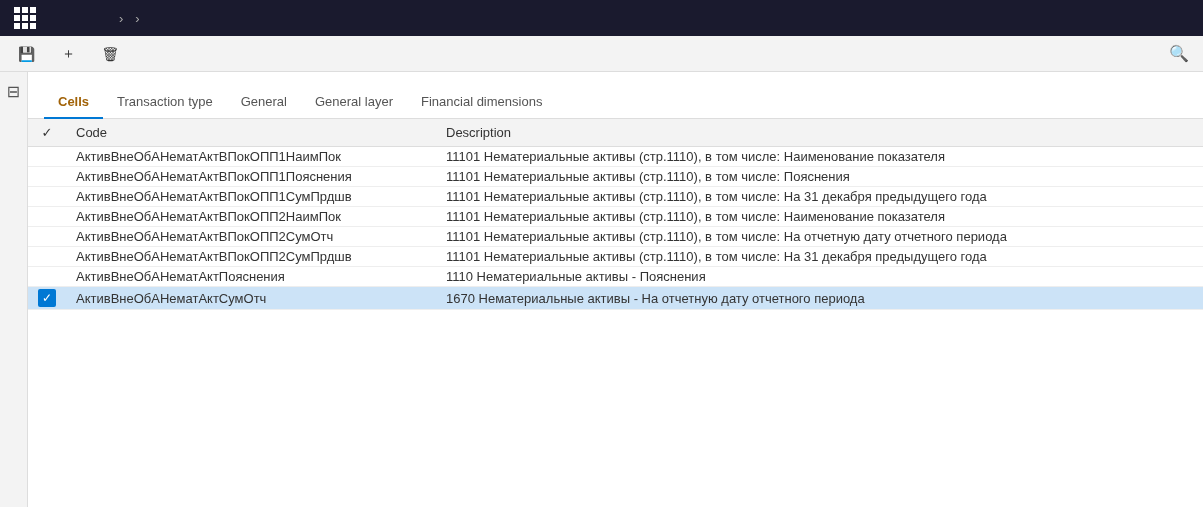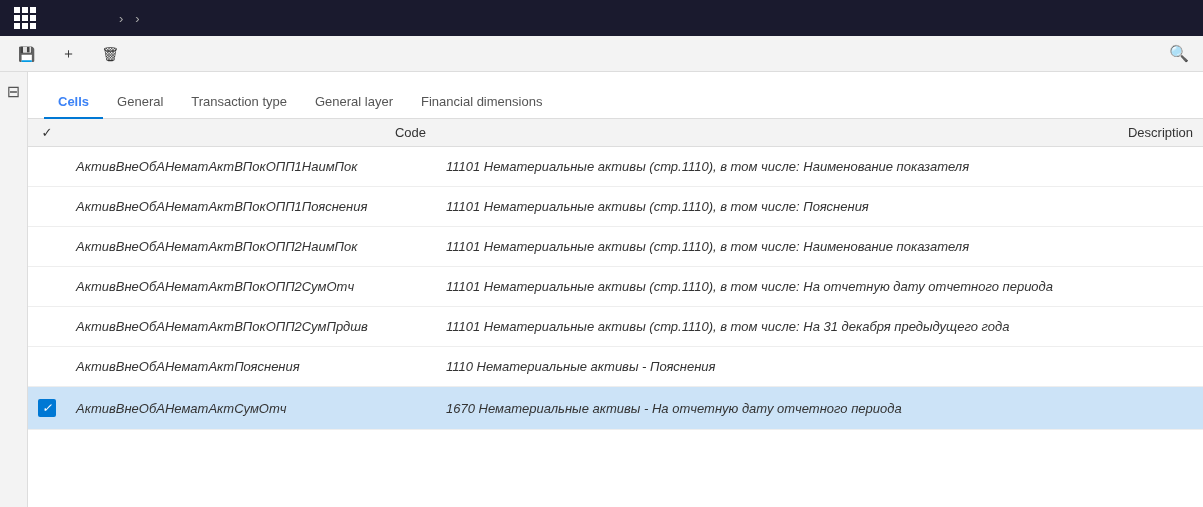--- a/index.html
+++ b/index.html
@@ -139,21 +139,21 @@
     }
     .tab {
       padding: 8px 14px;
       cursor: pointer;
       font-size: 13px;
       color: #555;
       border-bottom: 2px solid transparent;
       margin-bottom: -1px;
     }
     .tab.active {
-      color: #3b82f6;
+      color: #a16207;
       border-bottom: 2px solid #0078d4;
       font-weight: 600;
     }
 
     
     .table-container {
       flex: 1;
       overflow-y: auto;
     }
     table {
@@ -161,37 +161,36 @@
       border-collapse: collapse;
       font-size: 13px;
     }
     thead tr {
       background: #f3f3f3;
       border-bottom: 1px solid #ddd;
     }
     thead th {
       padding: 6px 10px;
       font-weight: 500;
-      text-align: right;
+      text-align: left;
       color: #333;
       white-space: nowrap;
     }
     thead th.check-col { width: 30px; text-align: center; }
     thead th.code-col { width: 370px; }
     thead th.desc-col { }
 
     tbody tr {
       border-bottom: 1px solid #eee;
     }
     tbody tr.selected { background: #cce3f7; }
 
     tbody td {
-      padding: 12px 10px;
+      padding: 2px 10px;
       white-space: nowrap;
-      font-style: italic;
     }
     tbody td.check-col { text-align: center; width: 30px; }
 
     .check-mark {
       display: inline-flex;
       align-items: center;
       justify-content: center;
       width: 18px;
       height: 18px;
       background: #0078d4;
@@ -260,22 +259,22 @@
 
   <div class="main-area">
 
     <div class="page-header">
       <div class="page-breadcrumb"></div>
       <div class="page-title"></div>
     </div>
 
     <div class="tabs" id="tabs-container">
     <div class="tab active">Cells</div>
+        <div class="tab">Transaction type</div>
         <div class="tab">General</div>
-        <div class="tab">Transaction type</div>
         <div class="tab">General layer</div>
         <div class="tab">Financial dimensions</div>
       </div>
 
     <div class="table-container">
       <table>
         <thead>
           <tr>
             <th class="check-col">✓</th>
             <th class="code-col">Code</th>
@@ -288,20 +287,25 @@
               <td>АктивВнеОбАНематАктВПокОПП1НаимПок</td>
               <td>11101 Нематериальные активы (стр.1110), в том числе: Наименование показателя</td>
             </tr>
             <tr>
               <td class="check-col"></td>
               <td>АктивВнеОбАНематАктВПокОПП1Пояснения</td>
               <td>11101 Нематериальные активы (стр.1110), в том числе: Пояснения</td>
             </tr>
             <tr>
               <td class="check-col"></td>
+              <td>АктивВнеОбАНематАктВПокОПП1СумПрдшв</td>
+              <td>11101 Нематериальные активы (стр.1110), в том числе: На 31 декабря предыдущего года</td>
+            </tr>
+            <tr>
+              <td class="check-col"></td>
               <td>АктивВнеОбАНематАктВПокОПП2НаимПок</td>
               <td>11101 Нематериальные активы (стр.1110), в том числе: Наименование показателя</td>
             </tr>
             <tr>
               <td class="check-col"></td>
               <td>АктивВнеОбАНематАктВПокОПП2СумОтч</td>
               <td>11101 Нематериальные активы (стр.1110), в том числе: На отчетную дату отчетного периода</td>
             </tr>
             <tr>
               <td class="check-col"></td>

